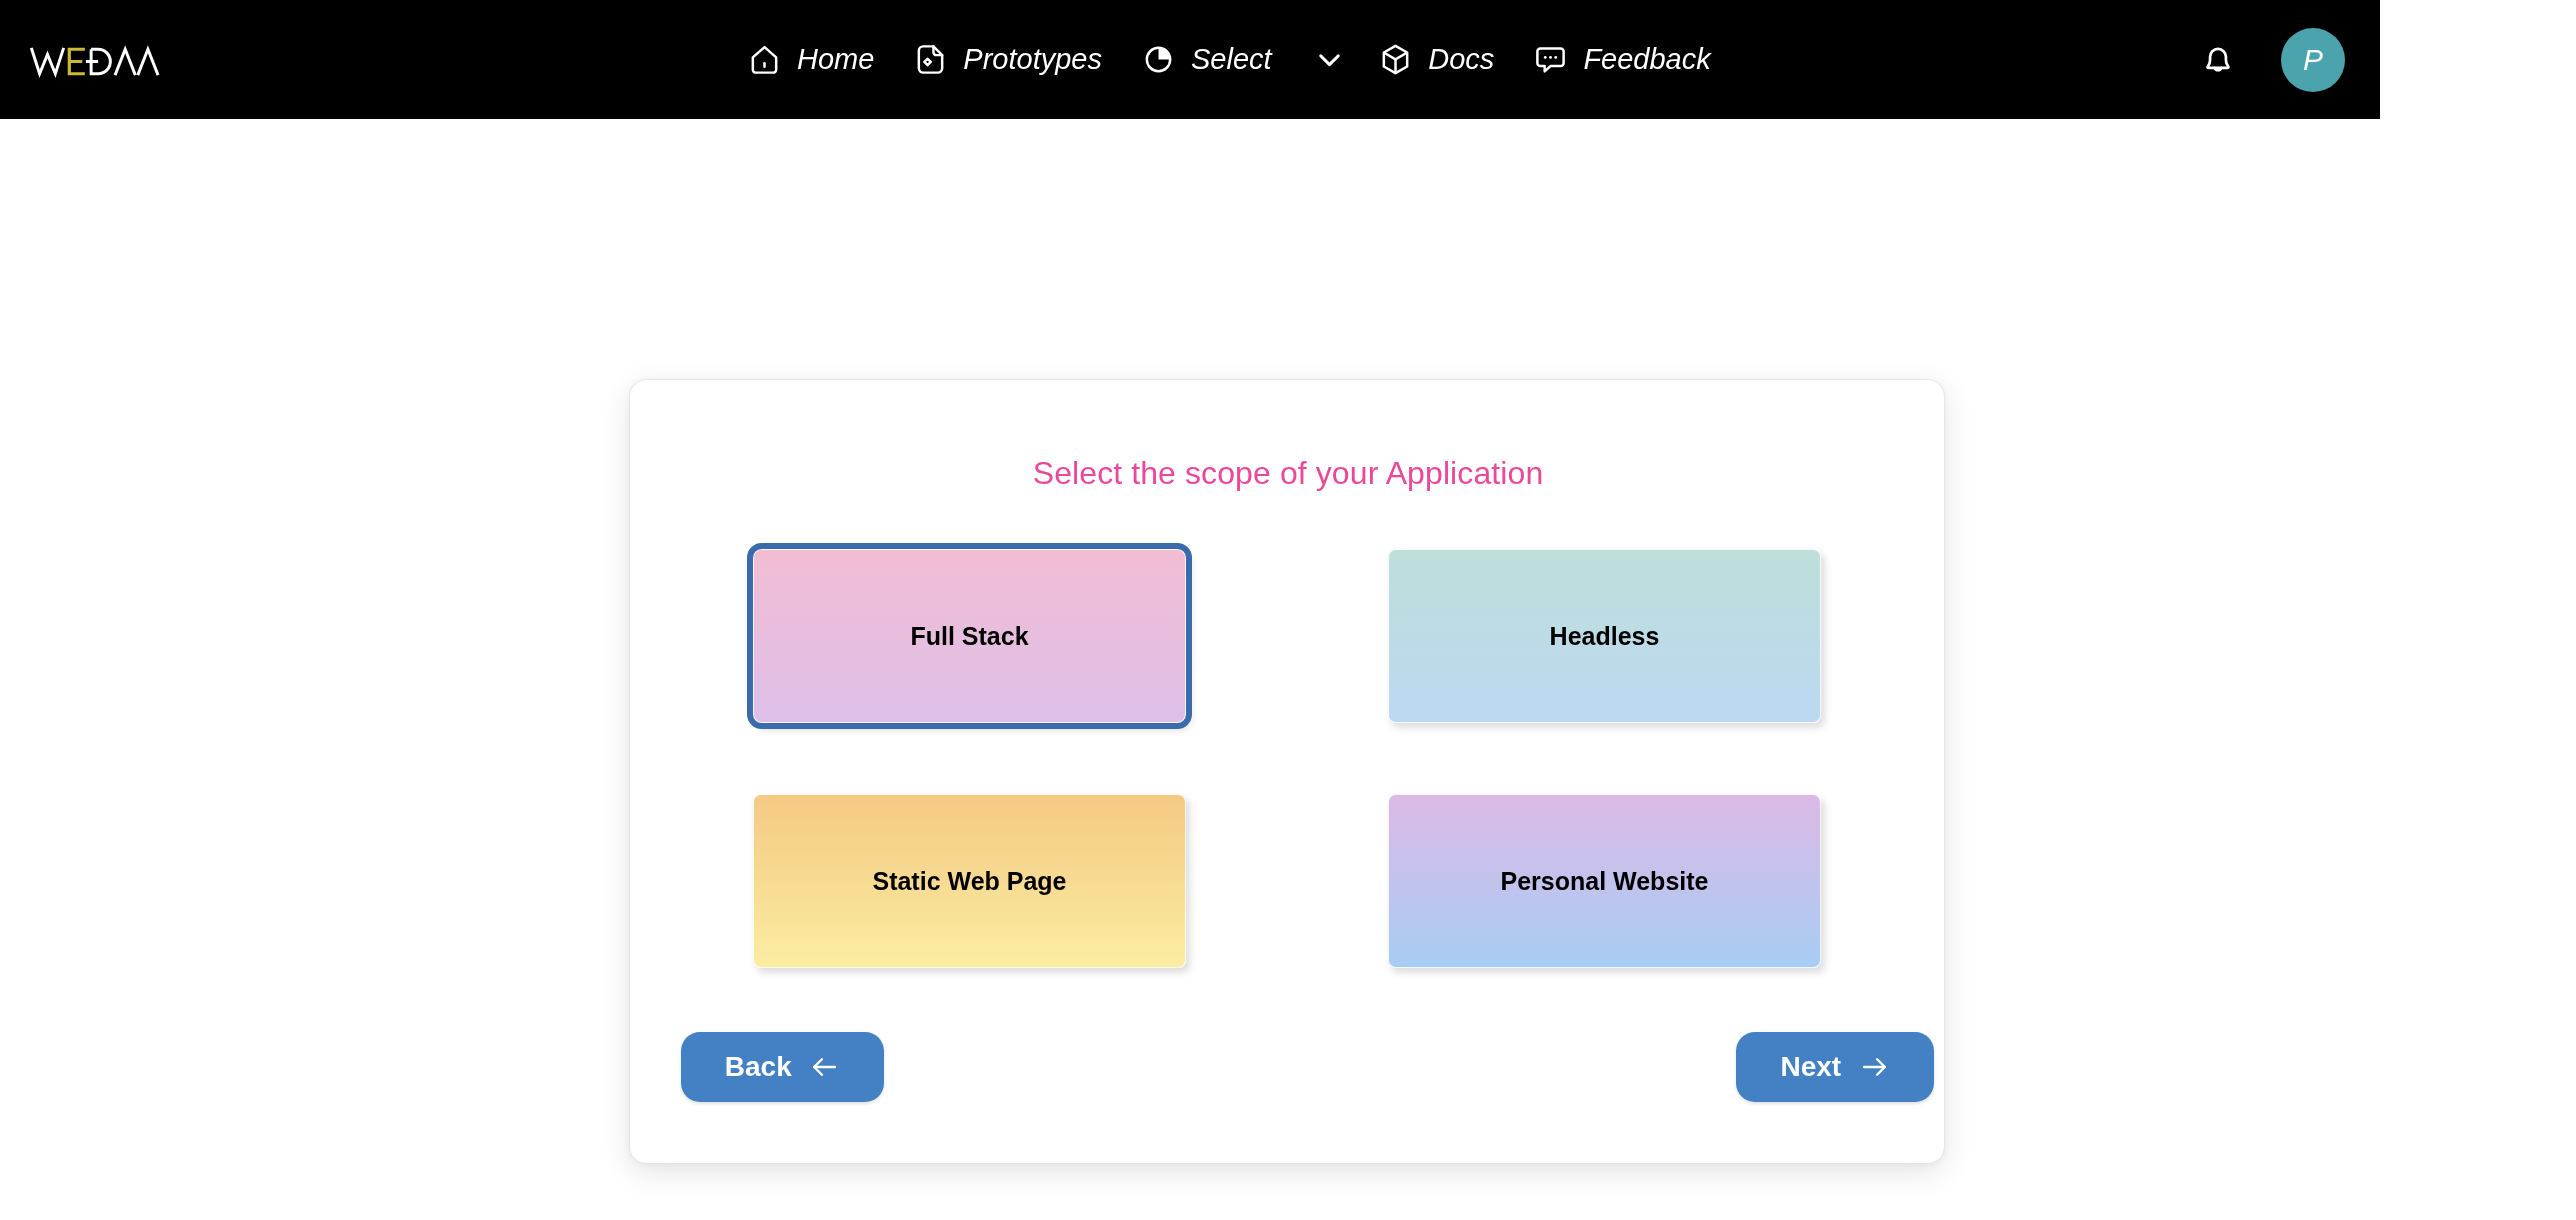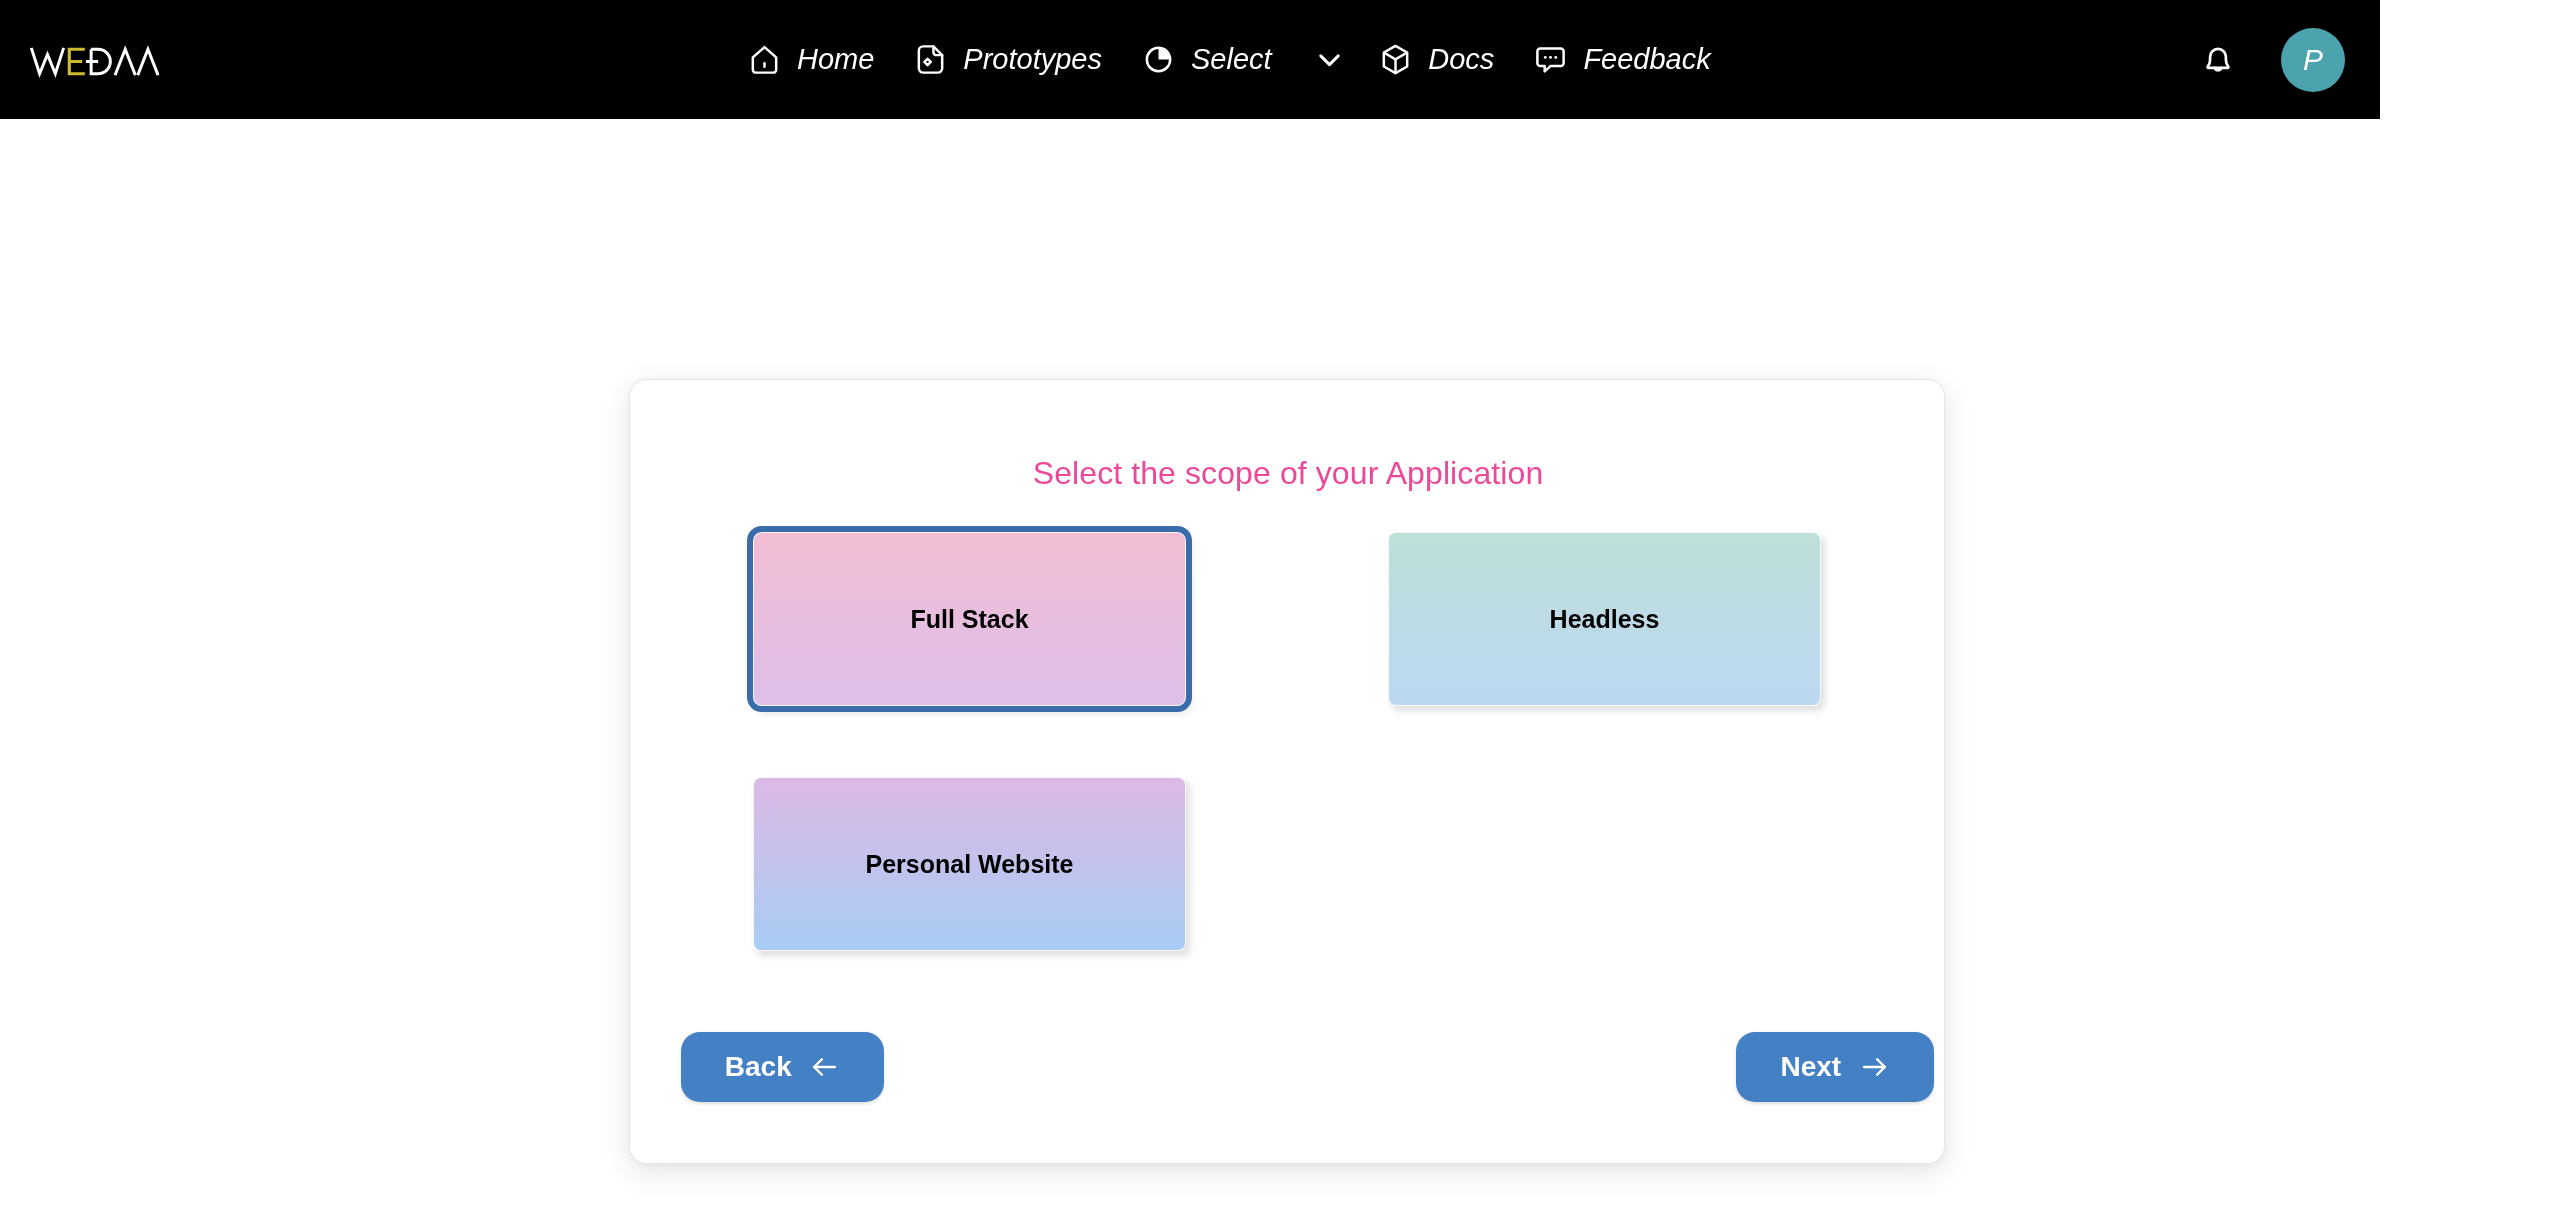--- a/index.html
+++ b/index.html
@@ -131,21 +131,21 @@
     font-size: 32px;
     color: #ec4899;
     font-weight: 400;
     letter-spacing: 0.1px;
     margin-top: 16px;
   }
 
   .options-grid {
     position: absolute;
     left: 753px;
-    top: 532px;
+    top: 549px;
     width: 1069px;
     display: grid;
     grid-template-columns: 433px 433px;
     grid-template-rows: 174px 174px;
     column-gap: 202px;
     row-gap: 71px;
   }
 
   .option-card {
     position: relative;
@@ -302,20 +302,23 @@
 <div class="options-grid">
 
   <div class="option-card grad-fullstack selected">
     <span>Full Stack</span>
   </div>
 
   <div class="option-card grad-headless">
     <span>Headless</span>
   </div>
 
+  <div class="option-card grad-static">
+    <span>Static Web Page</span>
+  </div>
 
   <div class="option-card grad-personal">
     <span>Personal Website</span>
   </div>
 
 </div>
 
 <button class="btn btn-back">
   <span>Back</span>
   <span>

